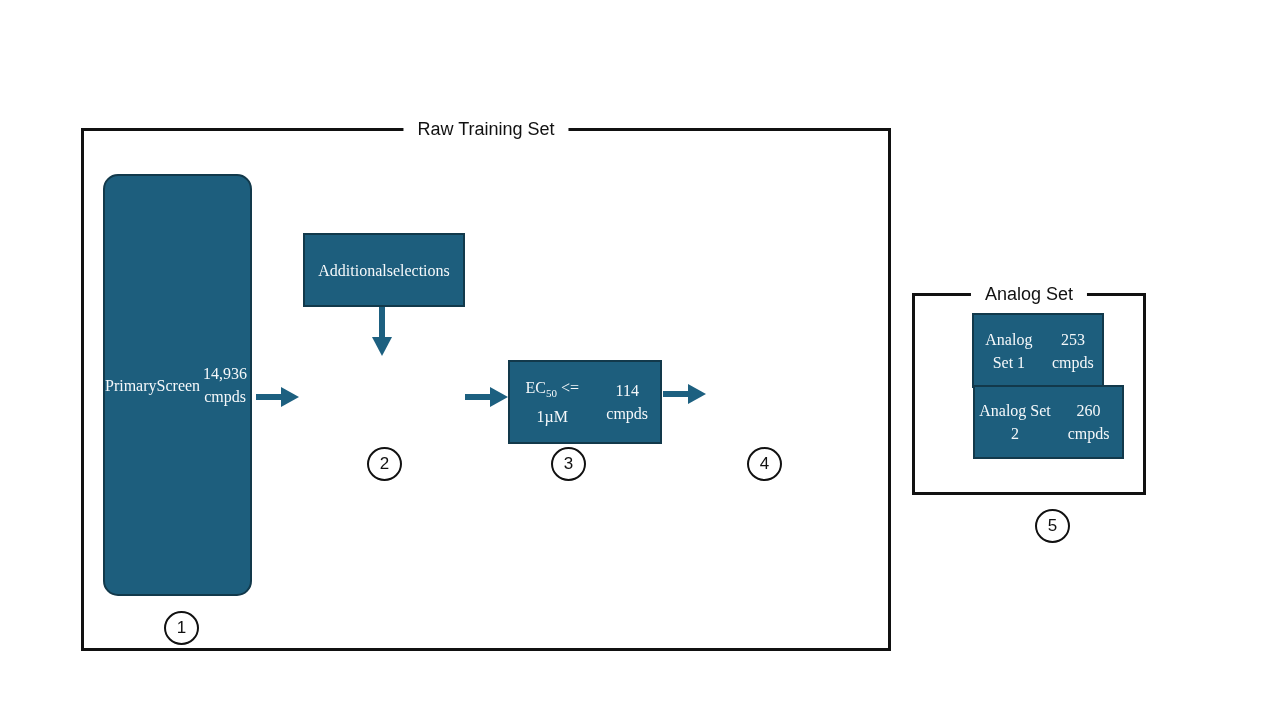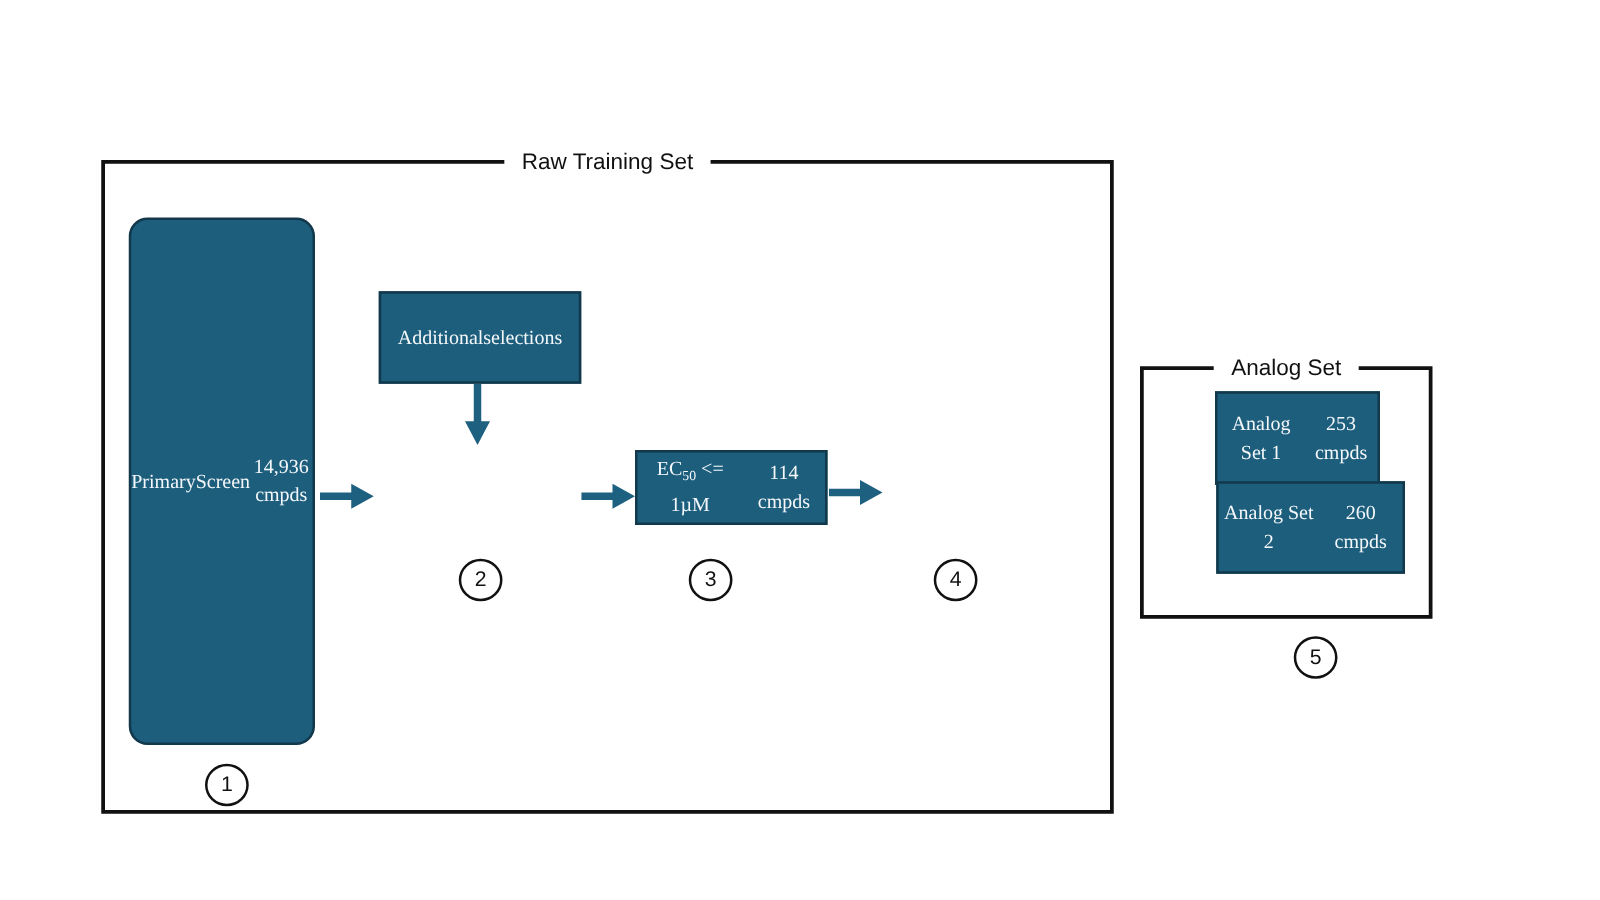--- a/index.html
+++ b/index.html
@@ -93,21 +93,21 @@
     <div>Screen</div>
     <div>14,936 cmpds</div>
   </div>
 
   <div class="node" style="left:303px; top:233px; width:162px; height:74px;">
     <div>Additional</div>
     <div>selections</div>
   </div>
 
 
-  <div class="node" style="left:508px; top:360px; width:154px; height:60px;">
+  <div class="node" style="left:508px; top:360px; width:154px; height:84px;">
     <div><span>EC</span><span class="sub">50</span><span> &lt;= 1µM</span></div>
     <div>114 cmpds</div>
   </div>
 
 
   <div class="node" style="left:972px; top:313px; width:132px; height:75px;">
     <div>Analog Set 1</div>
     <div>253 cmpds</div>
   </div>
 

